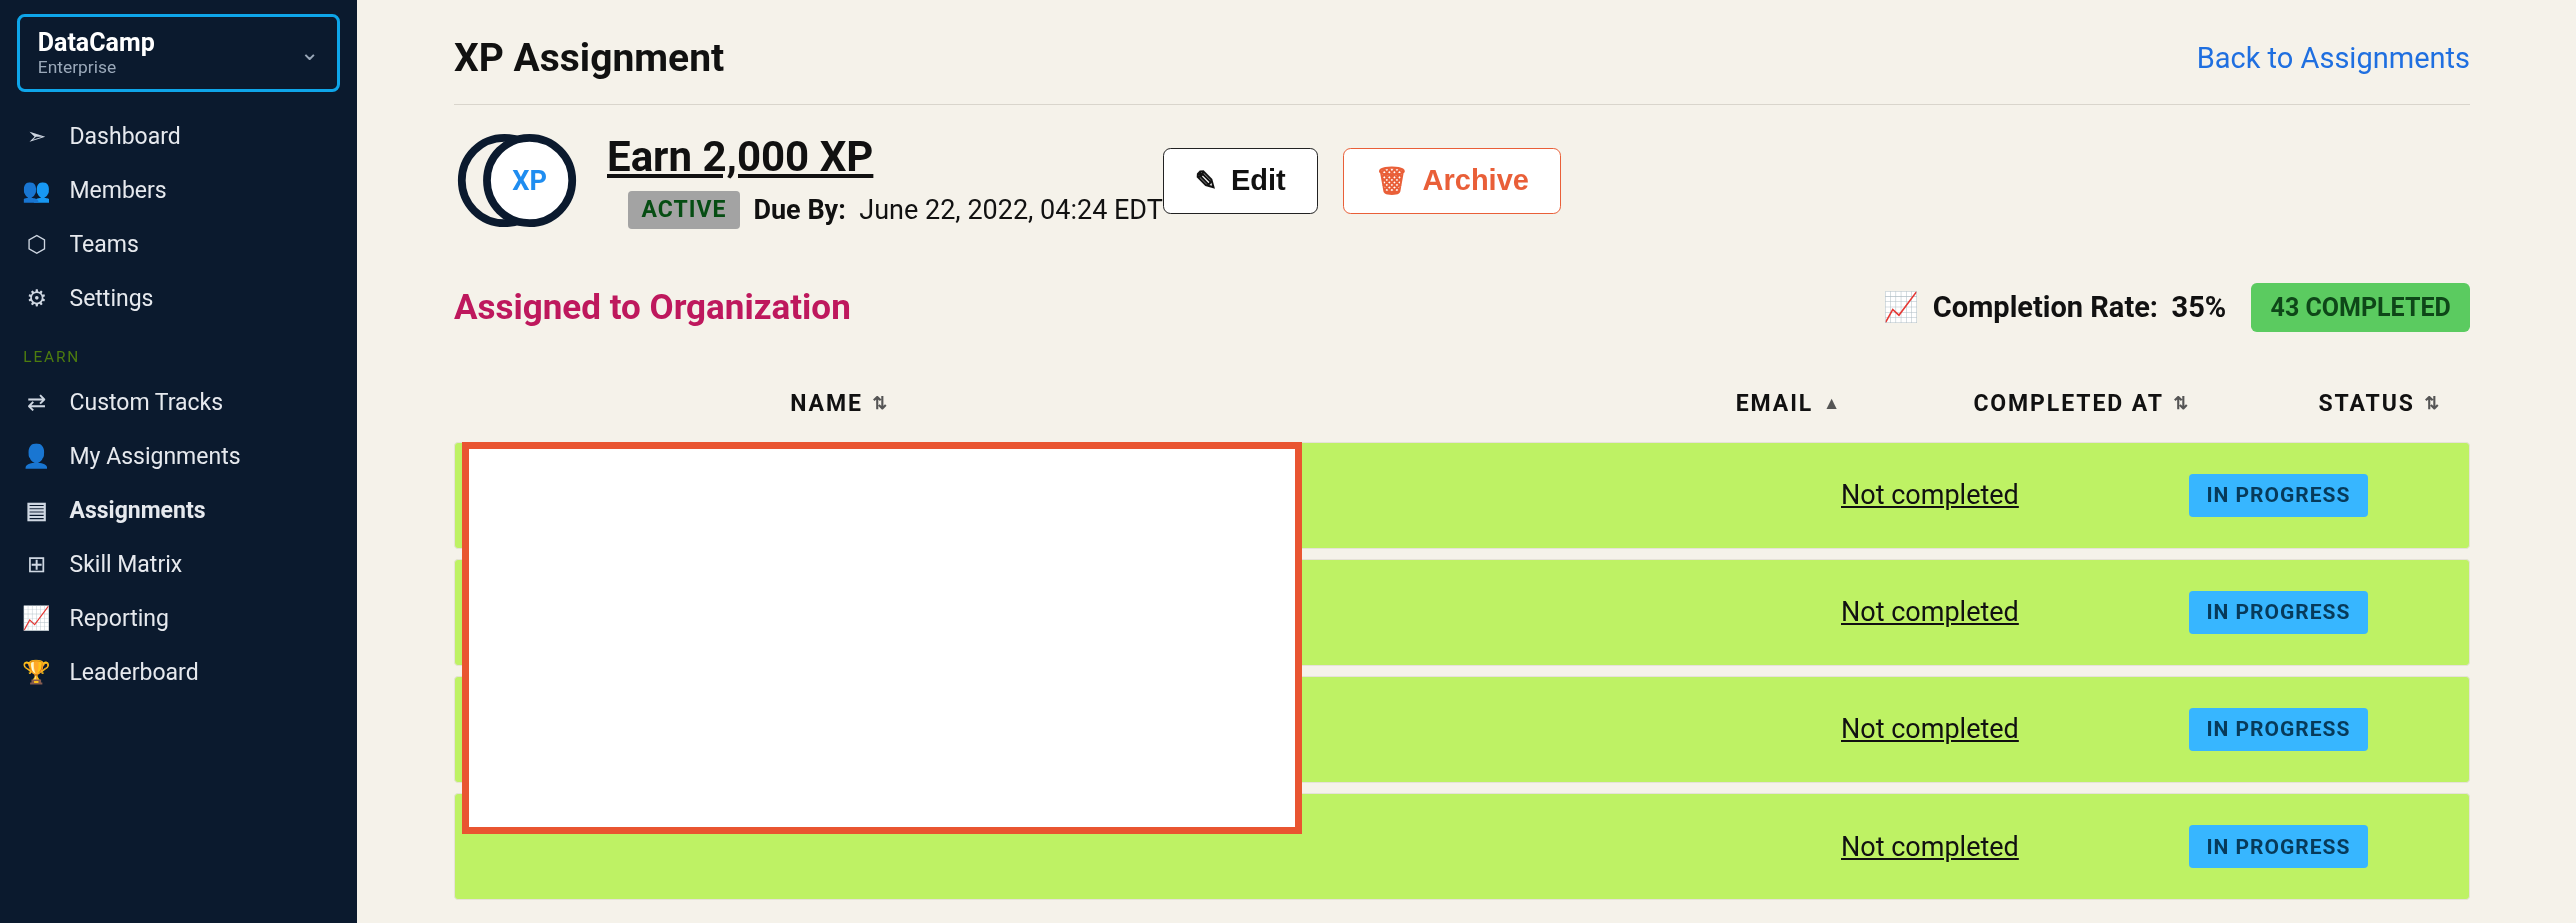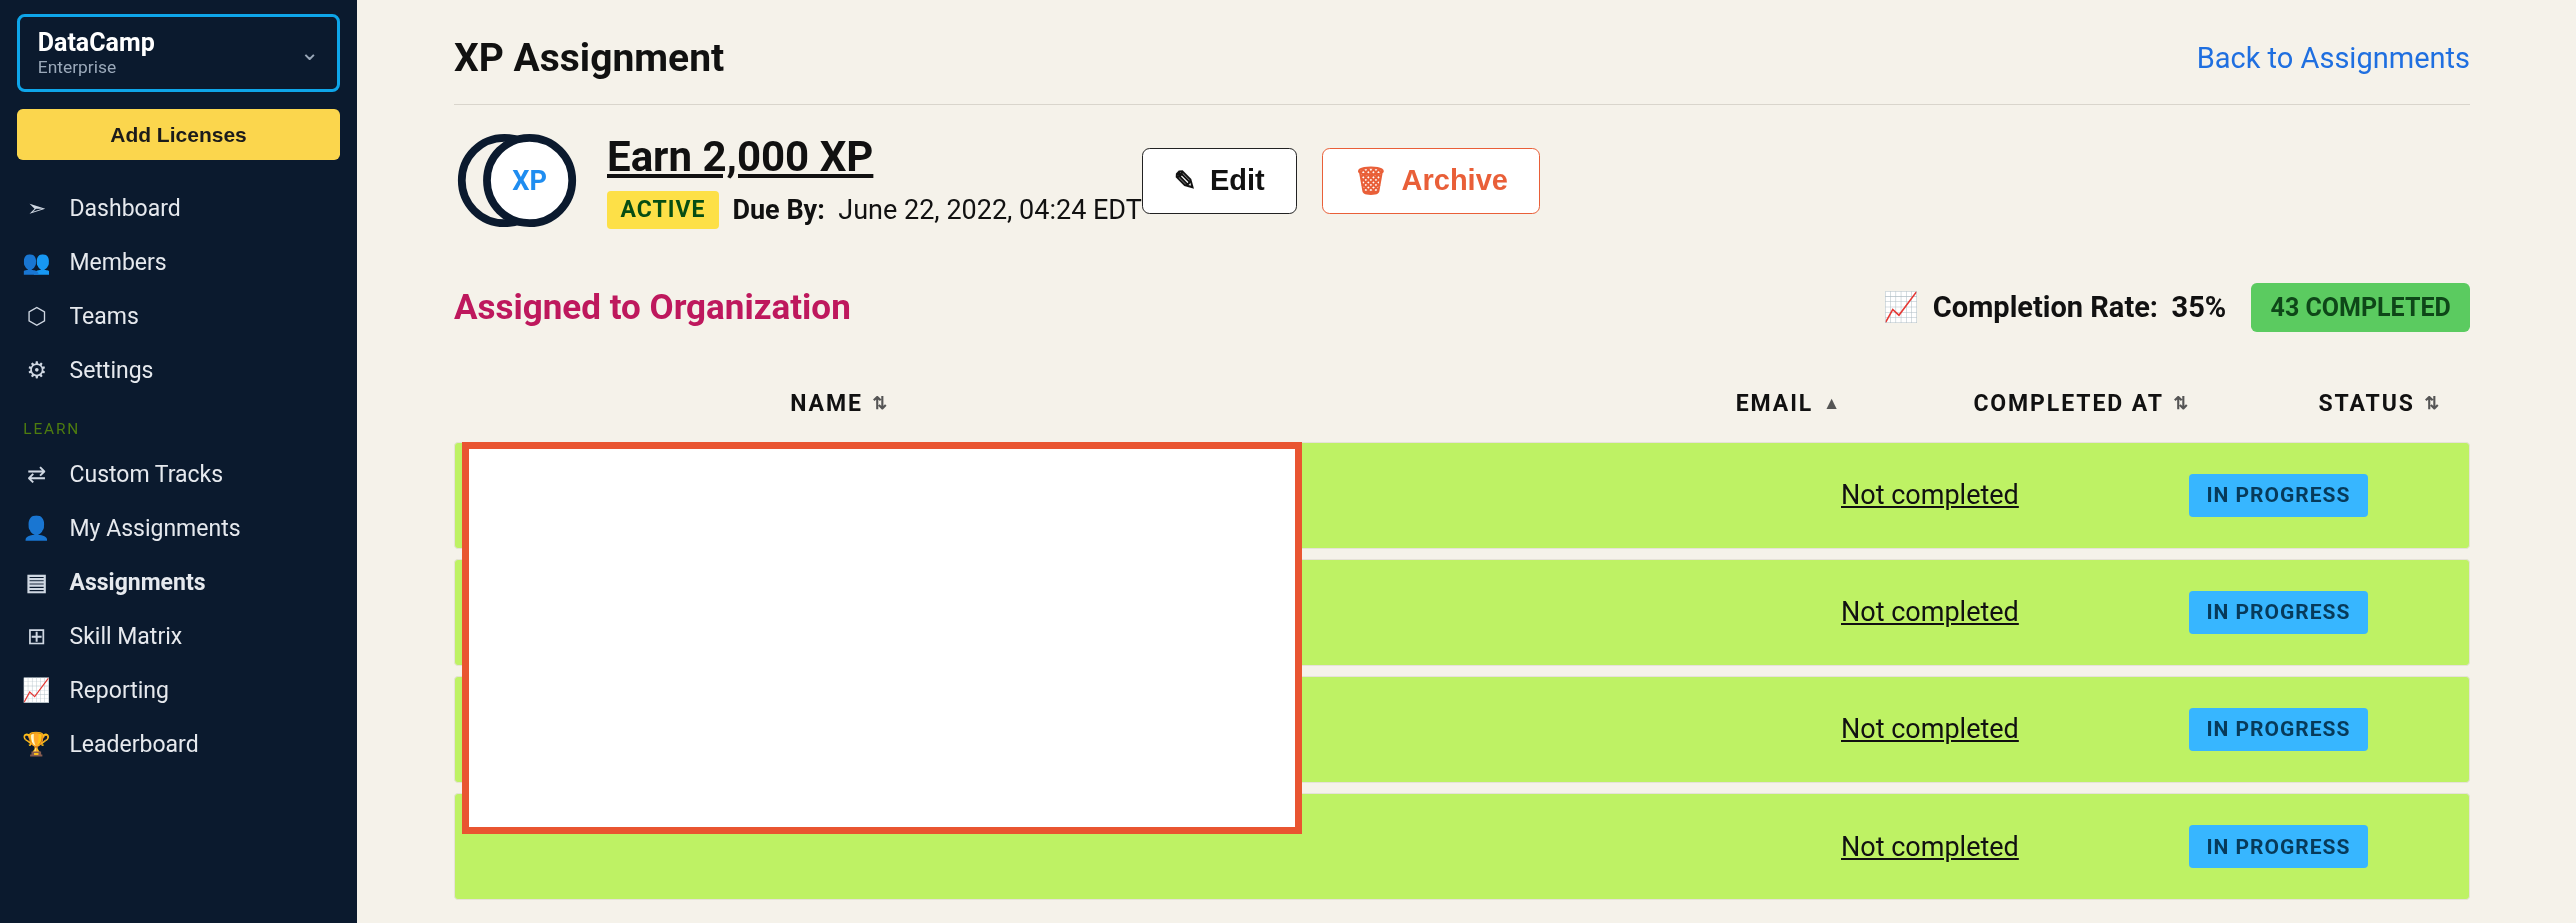--- a/index.html
+++ b/index.html
@@ -112,27 +112,28 @@
   .xp-badge svg { width:126px; height:93px; }
   .assignment-title {
     font-size: 42px;
     font-weight: 700;
     color:#111;
     margin-bottom: 9.7px;
     text-decoration: underline;
   }
   .meta-row { display:flex; align-items:center; gap:13.5px; font-size:27px; color:#111;}
   .pill-active {
-    background: #fde047;
+    background: #a3a3a3;
     color: #064d13;
     font-weight: 700;
     font-size: 23px;
     padding: 5.8px 13.5px;
     border-radius: 3.9px;
     letter-spacing: 1px;
+    margin-left: 21px;
   }
   .due-label { font-weight:700; }
   .action-buttons { display:flex; gap:25px; }
   .btn {
     display:flex; align-items:center; gap:13.5px;
     border-radius:7.7px;
     font-size:29px;
     font-weight:600;
     padding:15.4px 31px;
     background:#fff;
@@ -207,21 +208,20 @@
 
 <aside class="sidebar">
   <div class="org-switcher">
     <div>
       <div class="org-name">DataCamp</div>
       <div class="org-plan">Enterprise</div>
     </div>
     <span class="chev">⌄</span>
   </div>
 
-  <button class="add-licenses">Add Licenses</button>
 
   <div class="nav-item">
     <span class="nav-icon">➣</span>
     <span>Dashboard</span>
   </div>
   <div class="nav-item">
     <span class="nav-icon">👥</span>
     <span>Members</span>
   </div>
   <div class="nav-item">

